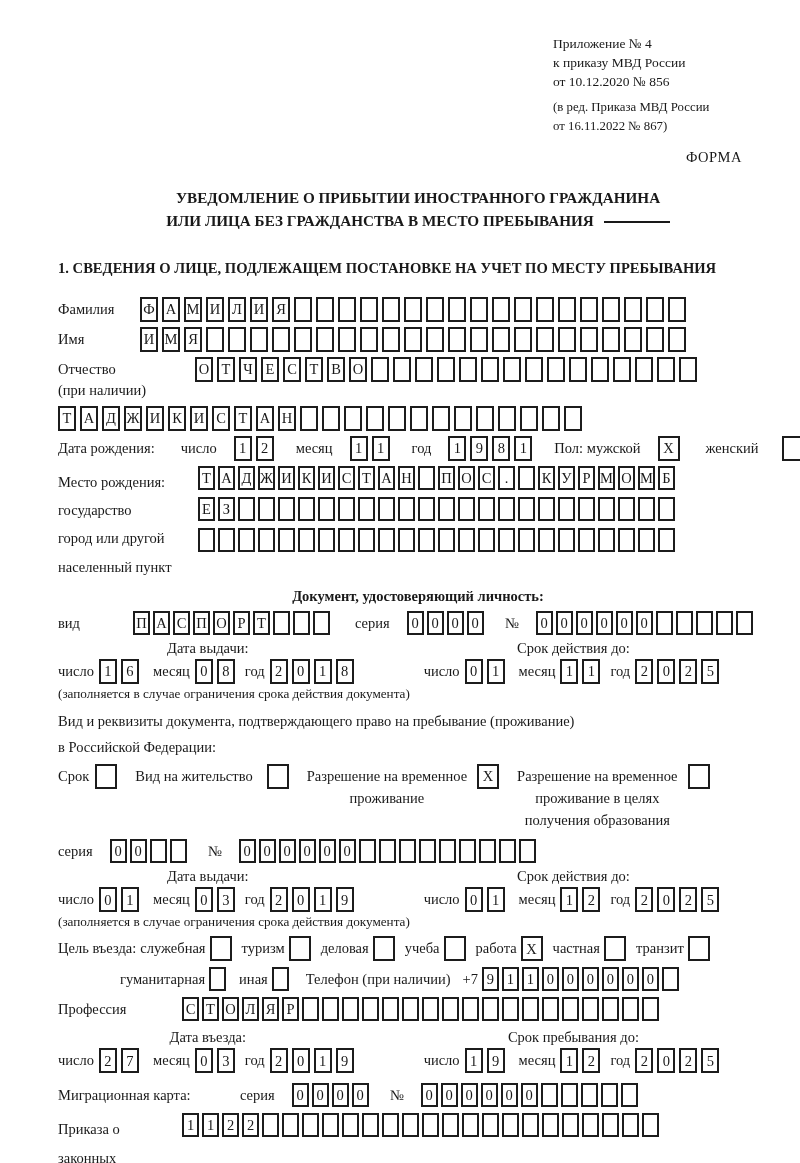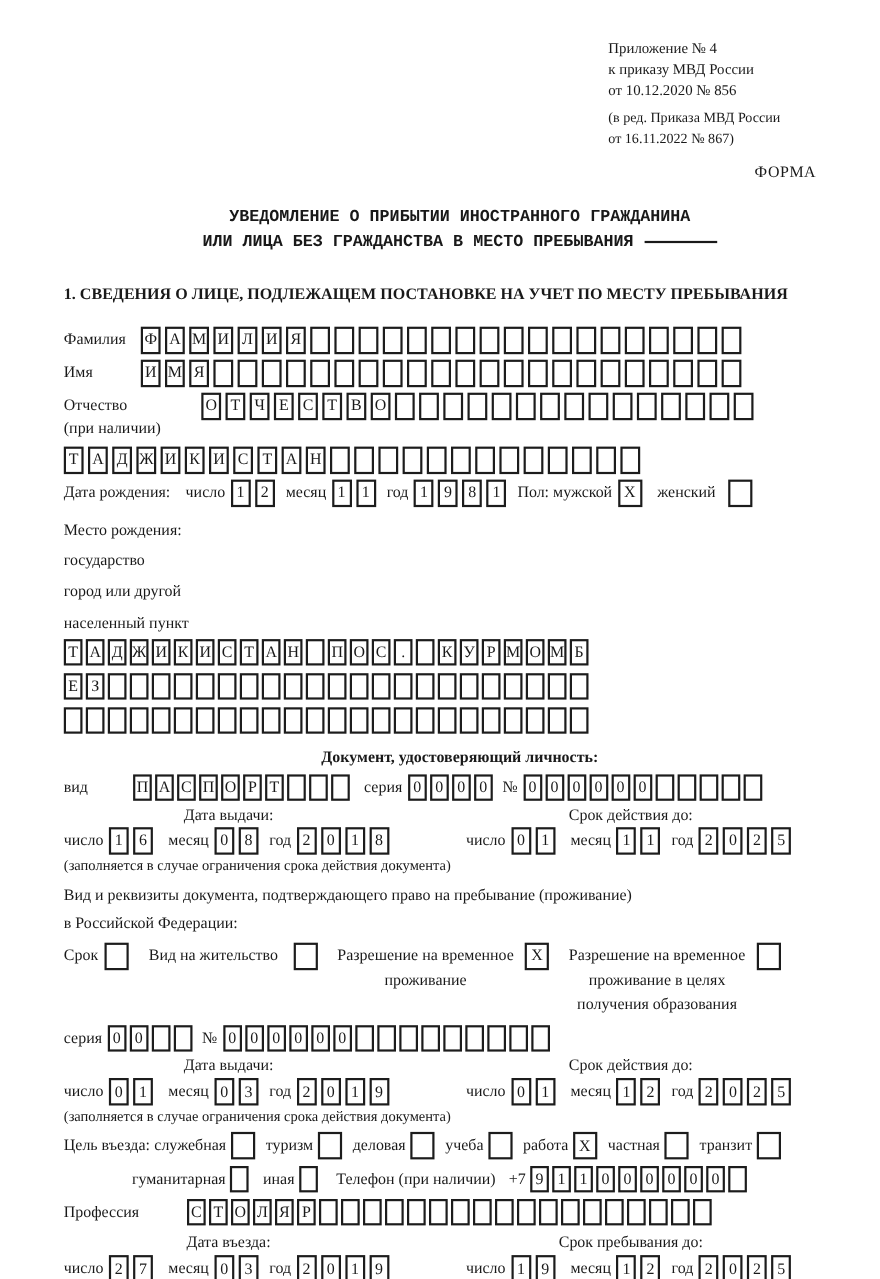--- a/index.html
+++ b/index.html
@@ -10,45 +10,45 @@
     font-size:14.5px; color:#191919;
   }
   .page { padding:34px 22px 10px 58px; }
 
   
   .top-refs { margin-left:auto; width:225px; font-size:13.5px; line-height:1.42; }
   .top-refs .amendment { margin-top:7px; font-size:12.8px; }
   .forma { text-align:right; padding-right:36px; font-weight:normal; font-size:14.5px; margin-top:14px; letter-spacing:.5px; }
 
   
-  .title { text-align:center; font-weight:bold; font-size:15.2px; margin-top:20px; line-height:1.55;font-family:Liberation Mono, monospace; }
+  .title { text-align:center; font-weight:bold; font-size:15.2px; margin-top:20px; line-height:1.55; }
   .title-underline { display:inline-block; width:66px; border-bottom:2px solid #191919; margin-left:10px; transform:translateY(-3px); }
   .section-heading { font-weight:bold; font-size:14.6px; margin-top:27px; margin-bottom:20px; }
 
   
-  .frow { display:flex; align-items:flex-start; margin-bottom:5px; }
+  .frow { display:flex; align-items:flex-start; margin-bottom:5px;gap:12px; }
   .flabel { flex:none; padding-top:4px; }
   .cells { display:inline-flex; flex:none; }
   .cell {
     flex:none; width:18px; height:25px; border:2px solid #1c1c1c; margin-right:4px;
     display:inline-flex; align-items:center; justify-content:center;
     font-size:14.5px; line-height:1; background:#fff;
   }
   .tight .cell, .cells.tight .cell { width:17px; height:24px; margin-right:3px; }
   .cb { width:22px; }
 
   .w48 { width:50px; }  .w105 { width:105px; } .w125 { width:125px; }
   .lbl2 { line-height:1.45; padding-top:2px; }
 
   
   .inlbl { flex:none; padding-top:4px; margin-right:5px; }
   .gap6 { margin-left:6px; } .gap10 { margin-left:10px; } .gap14 { margin-left:14px; }
 
   
-  .bp { display:flex; margin-top:3px;flex-direction:column; }
+  .bp { display:flex; margin-top:3px; }
   .bp-labels { flex:none; width:140px; line-height:1.95; padding-top:2px; }
   .bp-rows .cells { display:flex; margin-bottom:7px; }
 
   
   .subheading { text-align:center; font-weight:bold; font-size:14.5px; margin:7px 0 6px 0; }
 
   
   .daterow { display:flex; margin-top:4px;align-items:center; }
   .dgroup { }
   .dgroup .dghead { text-align:center; margin-bottom:2px; }

